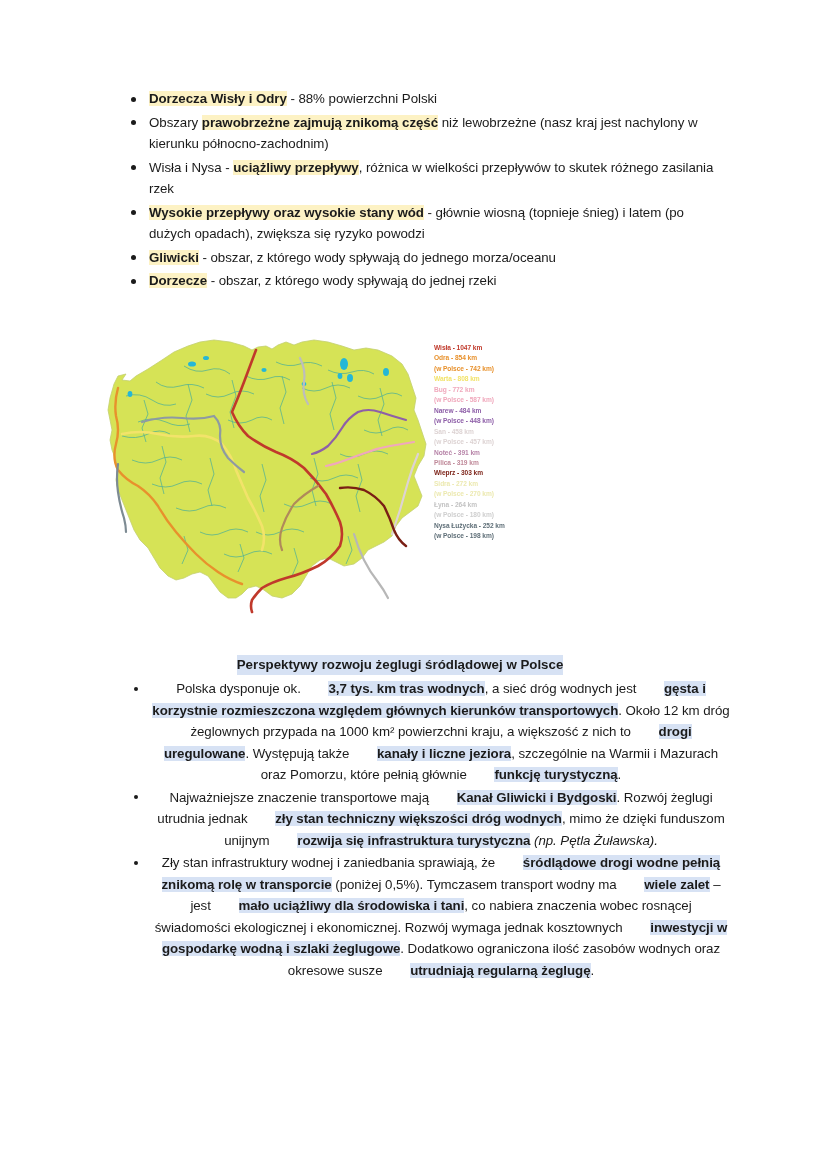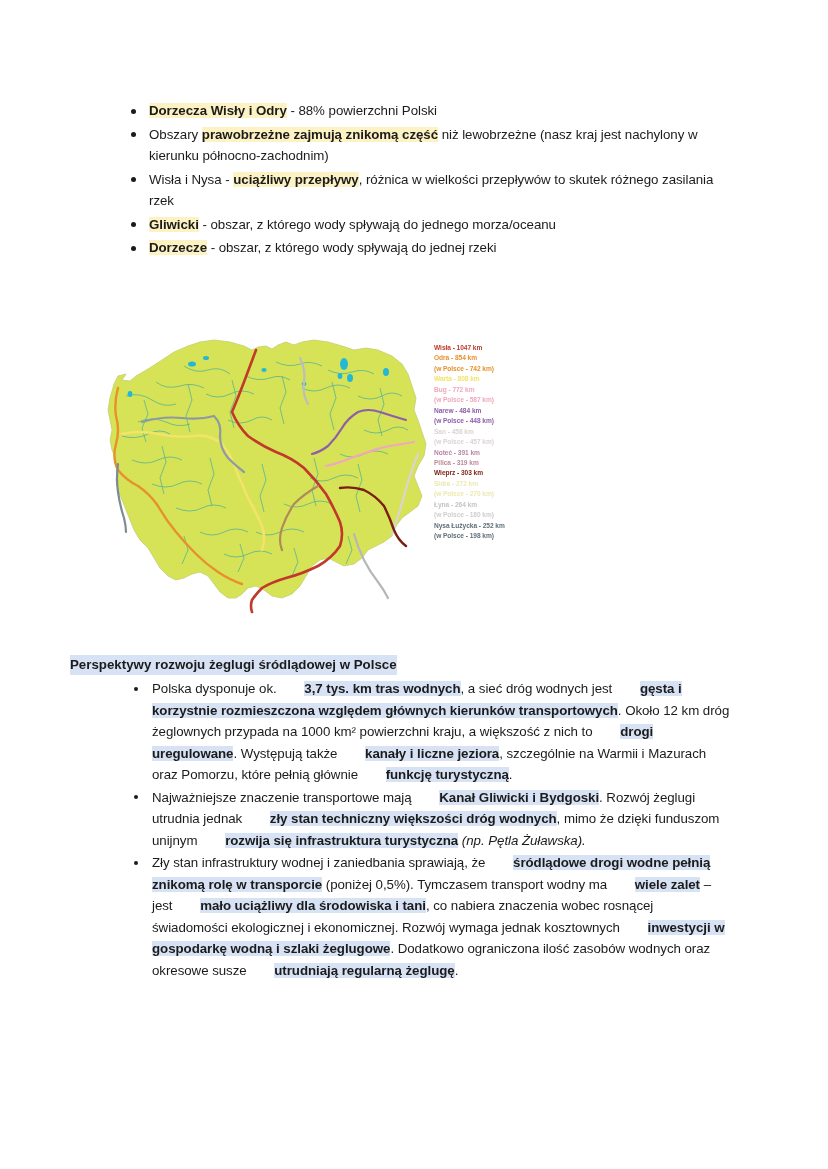--- a/index.html
+++ b/index.html
@@ -48,21 +48,21 @@
   }
   b, strong { font-weight: bold; }
   i, em { font-style: italic; }
   .hy { background: #fdf2c4; }        
   .hb { background: #d7e2f4; margin-left: 24px; }        
 
   
   .top-block {
     position: absolute;
     left: 127px;
-    top: 100px;
+    top: 88px;
     width: 600px;
   }
 
   
   .map-area {
     position: absolute;
     left: 96px;
     top: 336px;
     width: 430px;
     height: 292px;
@@ -89,20 +89,21 @@
     white-space: nowrap;
     letter-spacing: -0.05px;
   }
 
   
   .bottom-block {
     position: absolute;
     left: 70px;
     top: 655px;
     width: 660px;
+    text-align: center;
   }
   .section-heading {
     font-size: 13.3px;
     font-weight: bold;
     line-height: 20px;
     margin: 0 0 3px 0;
     display: inline-block;
   }
   .bottom-block ul.bullets > li {
     margin-bottom: 1px;
@@ -118,20 +119,21 @@
 </head>
 <body>
 
 <div class="page">
 
   <div class="top-block">
     <ul class="bullets" id="top-list">
         <li id="li-dorzecza-wisly-odry"><span class="hy"><b>Dorzecza Wisły i Odry</b></span><span> - 88% powierzchni Polski</span></li>
         <li id="li-obszary-prawobrzezne"><span>Obszary </span><span class="hy"><b>prawobrzeżne zajmują znikomą część</b></span><span> niż lewobrzeżne (nasz kraj jest nachylony w kierunku północno-zachodnim)</span></li>
         <li id="li-wisla-odra-przeplywy"><span>Wisła i Nysa - </span><span class="hy"><b>uciążliwy przepływy</b></span><span>, różnica w wielkości przepływów to skutek różnego zasilania rzek</span></li>
+        <li id="li-wysokie-przeplywy"><span class="hy"><b>Wysokie przepływy oraz wysokie stany wód</b></span><span> - głównie wiosną (topnieje śnieg) i latem (po dużych opadach), zwiększa się ryzyko powodzi</span></li>
         <li id="li-zlewisko"><span class="hy"><b>Gliwicki</b></span><span> - obszar, z którego wody spływają do jednego morza/oceanu</span></li>
         <li id="li-dorzecze"><span class="hy"><b>Dorzecze</b></span><span> - obszar, z którego wody spływają do jednej rzeki</span></li>
       </ul>
   </div>
 
   <div class="map-area">
 
     <div class="map-figure">
       <svg viewBox="0 0 344 292" xmlns="http://www.w3.org/2000/svg">
         <defs>

